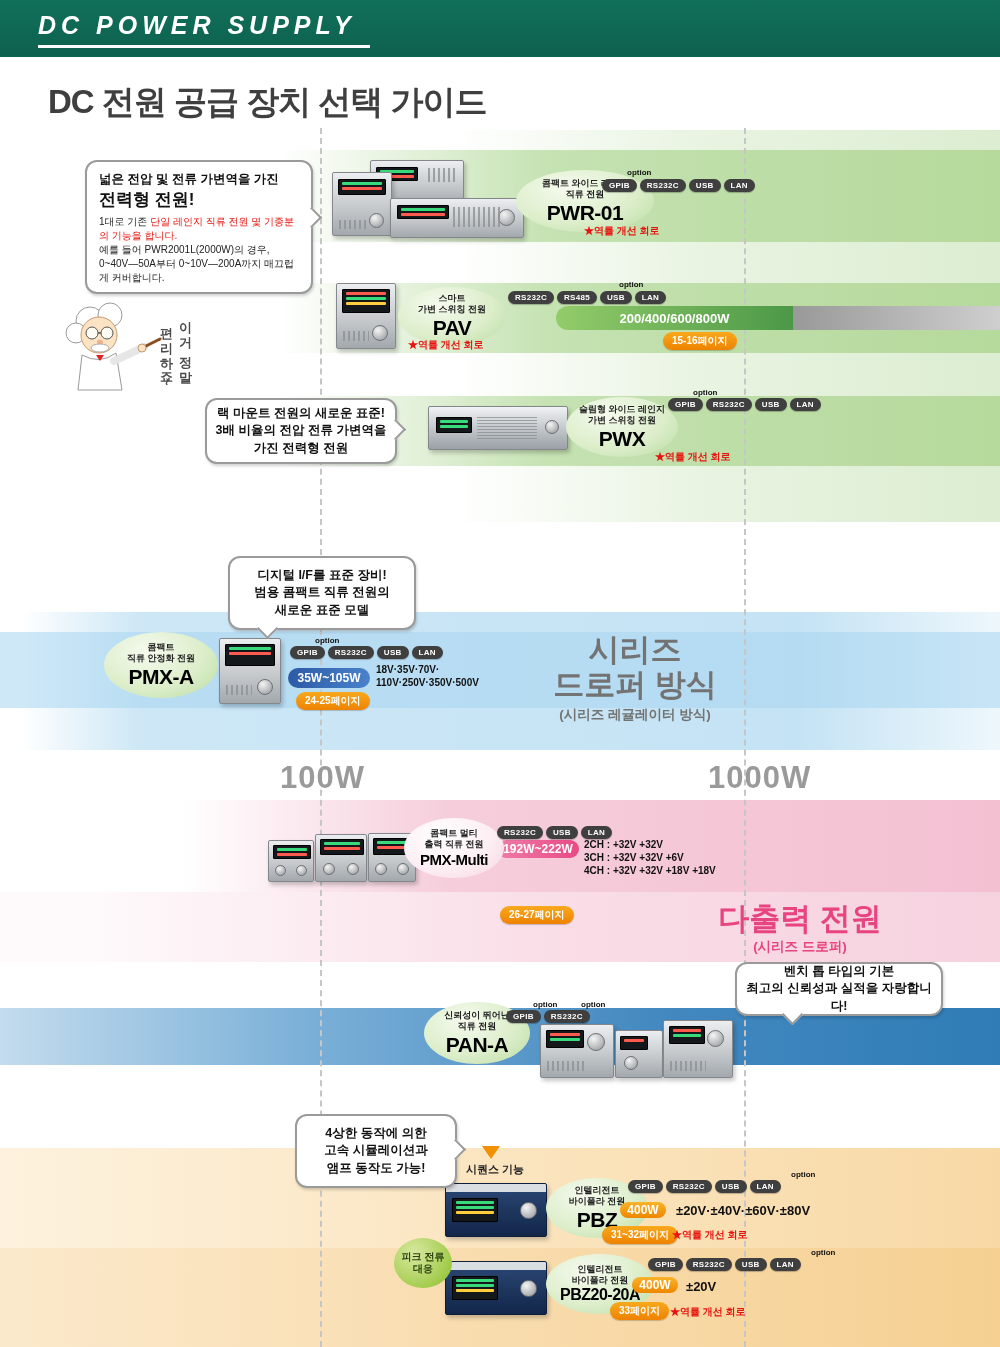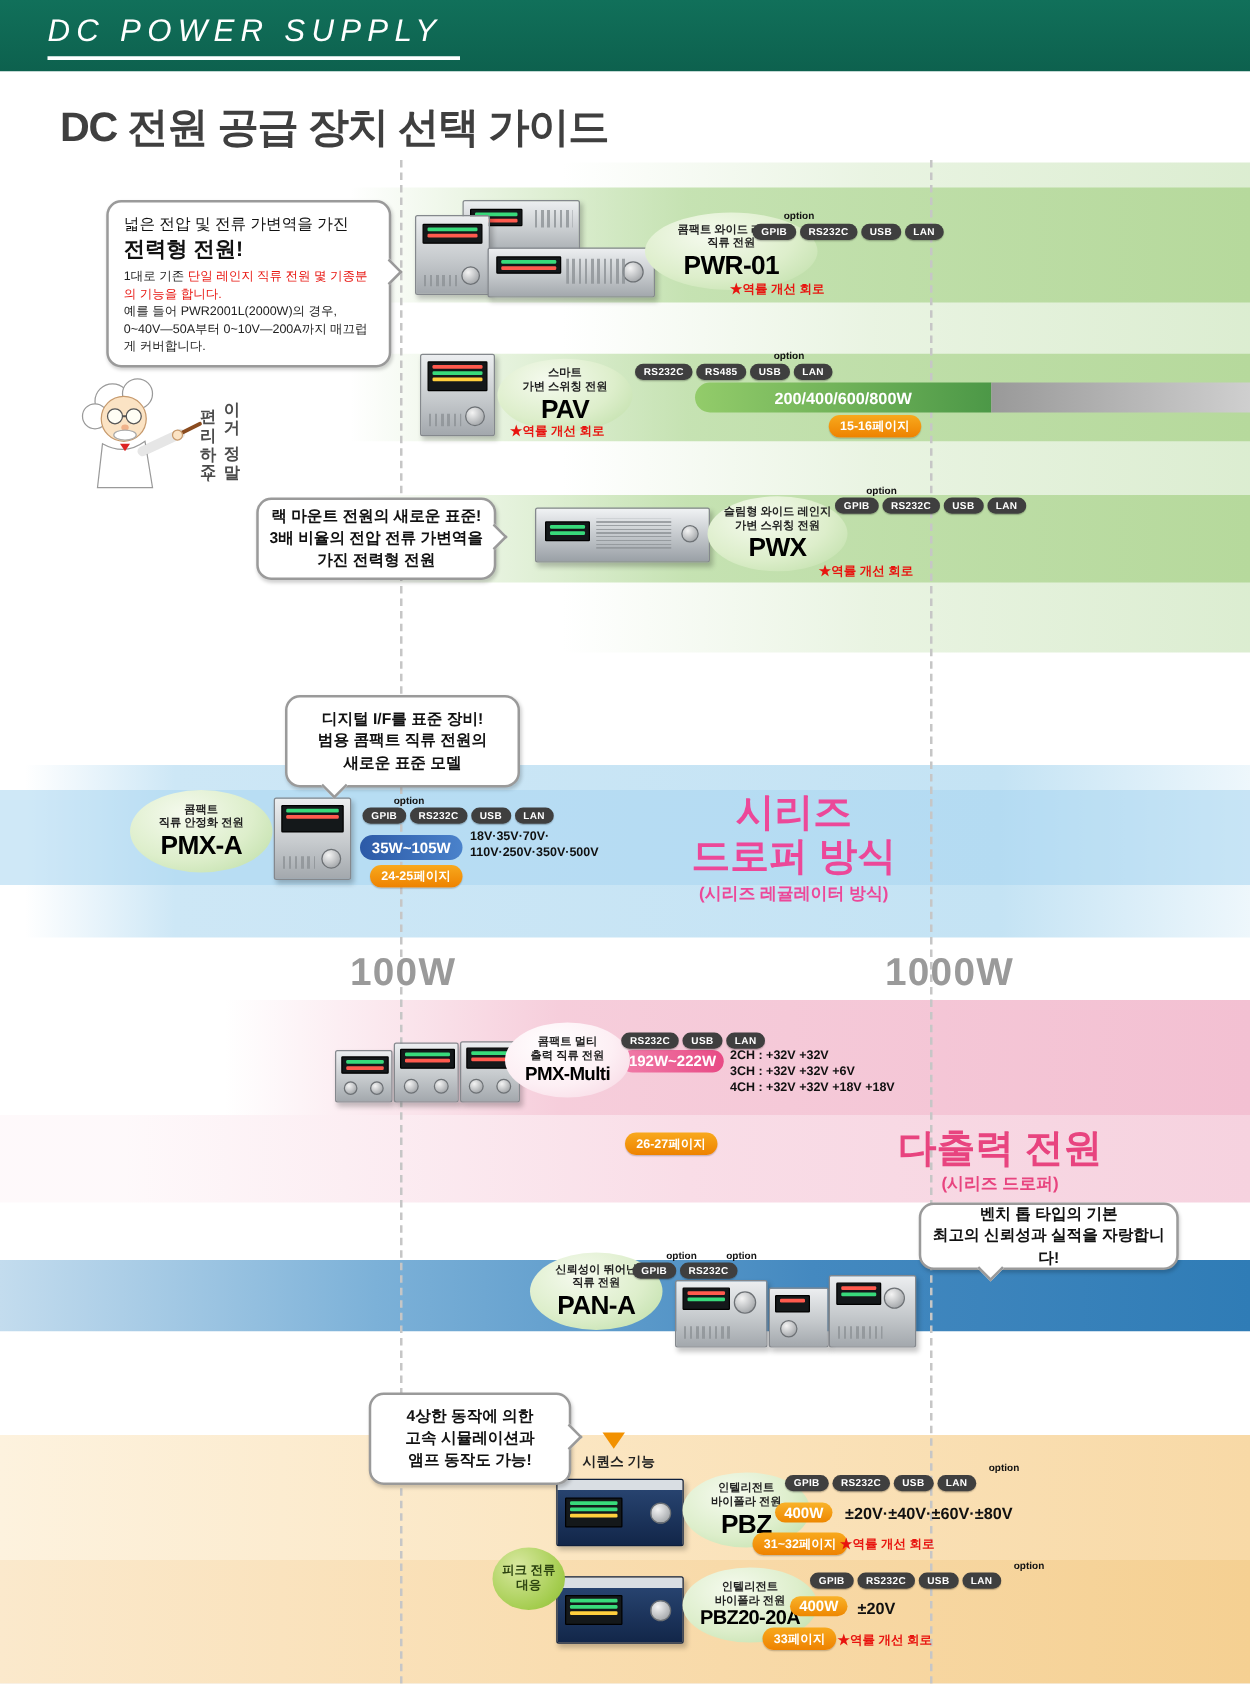--- a/index.html
+++ b/index.html
@@ -2,21 +2,21 @@
 <html><head>
 <meta charset="utf-8">
 <style>
   html,body { margin:0; padding:0; background:#e9e9e9; }
   .page { position:relative; width:1000px; height:1347px; background:#fff;
           font-family:"Liberation Sans", sans-serif; overflow:hidden; margin:0 auto; }
   .abs { position:absolute; }
 
   
   .topbar { left:0; top:0; width:1000px; height:57px; background:linear-gradient(180deg,#11705a,#0d614e); }
-  .brand { left:38px; top:11px; color:#fff; font-size:25px; font-weight:normal; font-style:italic;
+  .brand { left:38px; top:11px; color:#fff; font-size:25px; font-weight:bold; font-style:italic;
            letter-spacing:5px; border-bottom:3px solid #fff; padding:0 14px 5px 0; white-space:nowrap; }
   .page-title { left:48px; top:80px; font-size:33px; font-weight:bold; color:#3f3f3f; letter-spacing:-1px; }
 
   
   .band { left:0; width:1000px; }
   .wash-green { background:linear-gradient(90deg, rgba(214,236,203,0) 45%, rgba(206,230,190,.45) 70%, rgba(196,225,178,.6) 100%); }
   .row-green  { background:linear-gradient(90deg, rgba(205,230,188,0) 28%, rgba(189,222,167,.85) 55%, #b6d99c 100%); }
   .row-blue   { background:linear-gradient(90deg, rgba(206,232,246,0) 2%, #cde7f6 14%, #c4e3f4 80%, rgba(206,232,246,.35) 100%); }
   .row-blue2  { background:rgba(168,214,240,.55); }
   .row-pink   { background:linear-gradient(90deg, rgba(247,209,221,0) 18%, rgba(245,200,215,.9) 45%, #f3c0d2 100%); }
@@ -53,21 +53,21 @@
   .pband { display:flex; align-items:center; justify-content:center; color:#fff; font-weight:bold; z-index:2; white-space:nowrap; }
   .pband.green { height:24px; font-size:13px; background:linear-gradient(90deg,#93cc6a,#4c9847); border-radius:12px 0 0 12px; }
   .pband.gray  { height:24px; background:linear-gradient(90deg,#999 0%,#cfcfcf 100%); }
   .pband.blue  { height:20px; font-size:12px; background:linear-gradient(90deg,#2c5aa7,#4a82cb); border-radius:10px; }
   .pband.pink  { height:18px; font-size:12px; background:linear-gradient(90deg,#f07ca8,#e84a85); border-radius:9px; }
   .chip-orange { height:16px; font-size:12px; display:flex; align-items:center; justify-content:center; color:#fff; font-weight:bold;
                  background:linear-gradient(180deg,#f9b32a,#ee8700); border-radius:9px; z-index:4; }
 
   .volts { font-size:10px; font-weight:bold; color:#101010; line-height:1.25; z-index:3; white-space:nowrap; }
 
-  .h-series { color:#ec4899; text-align:center; font-weight:bold; z-index:2; }
+  .h-series { color:#737373; text-align:center; font-weight:bold; z-index:2; }
   .h-series .l1 { font-size:31px; line-height:1.05; }
   .h-series .l2 { font-size:31px; line-height:1.15; }
   .h-series .sub { font-size:13.5px; margin-top:4px; }
   .h-multi { color:#e8447f; text-align:center; font-weight:bold; z-index:2; }
   .h-multi .l1 { font-size:31px; line-height:1.1; }
   .h-multi .sub { font-size:13.5px; margin-top:2px; }
 
   .scale-label { font-size:31px; font-weight:bold; color:#9a9a9a; letter-spacing:1px; z-index:2;
                  text-shadow:1px 1px 0 #fff; }
 
@@ -111,21 +111,21 @@
 
   <div class="abs dash-line" style="left:320px;"></div>
   <div class="abs dash-line" style="left:744px;"></div>
 
   <div class="abs topbar">
     <div class="abs brand">DC POWER SUPPLY</div>
   </div>
   <div class="abs page-title z2">DC 전원 공급 장치 선택 가이드</div>
 
   <div class="abs bubble" style="left:85px;top:160px;width:200px;height:112px;padding:9px 12px;">
-    <div style="font-size:12.5px;font-weight:normal;color:#111;">넓은 전압 및 전류 가변역을 가진</div>
+    <div style="font-size:12.5px;font-weight:bold;color:#111;">넓은 전압 및 전류 가변역을 가진</div>
     <div style="font-size:17px;font-weight:bold;color:#111;margin-bottom:4px;">전력형 전원!</div>
     <div style="font-size:10px;line-height:1.4;color:#222;"><span>1대로 기존 </span><span style="color:#e8140f;">단일 레인지 직류 전원 몇 기종분의 기능을 합니다.</span><br><span>예를 들어 PWR2001L(2000W)의 경우, 0~40V—50A부터 0~10V—200A까지 매끄럽게 커버합니다.</span></div>
     <span class="tail tail-right" style="right:-8px;top:48px;"></span>
   </div>
 
   <div class="dev" style="left:370px;top:160px;width:92px;height:44px;">
     <div class="scr" style="left:5px;top:6px;width:40px;height:12px;">
         <i class="led"></i>
         <i class="led r"></i>
       </div>

